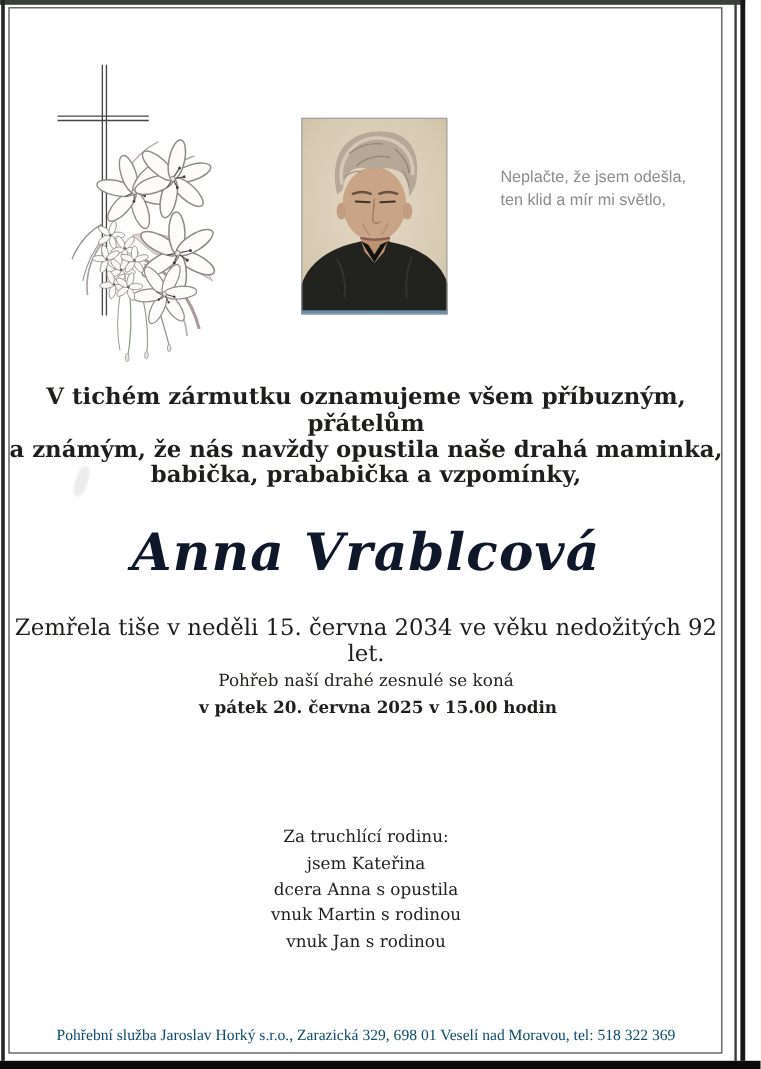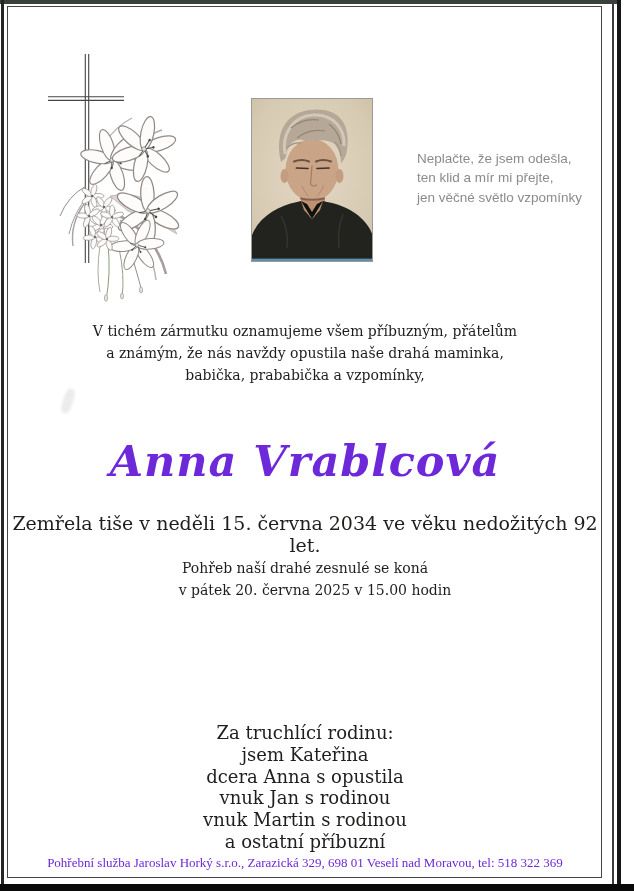--- a/index.html
+++ b/index.html
@@ -27,36 +27,36 @@
     position:absolute;left:63px;top:388px;width:10px;height:26px;
     background:#c9c9c9;opacity:.35;transform:rotate(18deg);border-radius:40%;
     filter:blur(1px);
   }
   
   .artwork{position:absolute;left:40px;top:48px;width:150px;height:258px;}
   .photo{position:absolute;left:251px;top:98px;width:122px;height:164px;}
   
   .centered{position:absolute;left:7px;width:596px;text-align:center;}
   .quote{
-    position:absolute;left:417px;top:149px;width:190px;
+    position:absolute;left:417px;top:138px;width:190px;
     font-family:"Liberation Sans", sans-serif;
     font-size:13.5px;line-height:19.3px;color:#8b8b8b;text-align:left;
   }
-  .intro{top:321px;font-size:14px;line-height:21.8px;}
+  .intro{top:321px;font-size:19px;line-height:21.8px;font-weight:bold;}
   .name{
     top:437px;font-size:43px;line-height:1.15;
-    font-style:italic;font-weight:700;color:#6d28d9;letter-spacing:1px;
+    font-style:italic;font-weight:700;color:#0f172a;letter-spacing:1px;
   }
   .death{top:513px;font-size:19px;line-height:21.8px;}
   .funeral{top:557px;font-size:14px;line-height:22px;}
-  .funeral .bold{font-weight:400;margin-left:20px;}
-  .mourners{top:722px;font-size:18px;line-height:21.8px;}
+  .funeral .bold{font-weight:700;margin-left:20px;}
+  .mourners{top:688px;font-size:14px;line-height:21.8px;}
   .footer{
     top:855px;font-family:"Liberation Serif", serif;
-    font-size:13px;line-height:16px;color:#6d28d9;
+    font-size:13px;line-height:16px;color:#0c4a6e;
   }
 </style>
 </head>
 <body>
 
 <div class="sheet">
 
   <div class="scan-top"></div>
   <div class="scan-left"></div>
   <div class="scan-right-a"></div>
@@ -178,22 +178,21 @@
              C98,108 116,120 122,138 L122,164 Z" fill="#22231e"></path>
     <path d="M50,103 L61,121 L72,103 L66,106 L61,114 L56,106 Z" fill="#11120d"></path>
     <path d="M30,118 Q38,132 36,150 M92,116 Q86,132 88,150" fill="none" stroke="#35362e" stroke-width="1.4"></path>
 
     <rect x="0" y="160.6" width="122" height="3.4" fill="#5f8fae"></rect>
     <rect x="0.5" y="0.5" width="121" height="163" fill="none" stroke="#9a9a9a" stroke-width="1"></rect>
   </svg>
 
   <div class="quote">
     <div>Neplačte, že jsem odešla,</div>
-    <div>ten klid a mír mi přejte,</div>
-    <div>jen věčné světlo vzpomínky</div>
+    <div>ten klid a mír mi světlo,</div>
   </div>
 
   <div class="centered intro">
     <div>V tichém zármutku oznamujeme všem příbuzným, přátelům</div>
     <div>a známým, že nás navždy opustila naše drahá maminka,</div>
     <div>babička, prababička a vzpomínky,</div>
   </div>
 
   <div class="centered name">Anna Vrablcová</div>
 
@@ -201,20 +200,19 @@
 
   <div class="centered funeral">
     <div>Pohřeb naší drahé zesnulé se koná</div>
     <div class="bold">v pátek 20. června 2025 v 15.00 hodin</div>
   </div>
 
   <div class="centered mourners">
     <div>Za truchlící rodinu:</div>
     <div>jsem Kateřina</div>
     <div>dcera Anna s opustila</div>
+    <div>vnuk Martin s rodinou</div>
     <div>vnuk Jan s rodinou</div>
-    <div>vnuk Martin s rodinou</div>
-    <div>a ostatní příbuzní</div>
   </div>
 
   <div class="centered footer">Pohřební služba Jaroslav Horký s.r.o., Zarazická 329, 698 01 Veselí nad Moravou, tel: 518 322 369</div>
 
 </div>
 
 </body></html>

